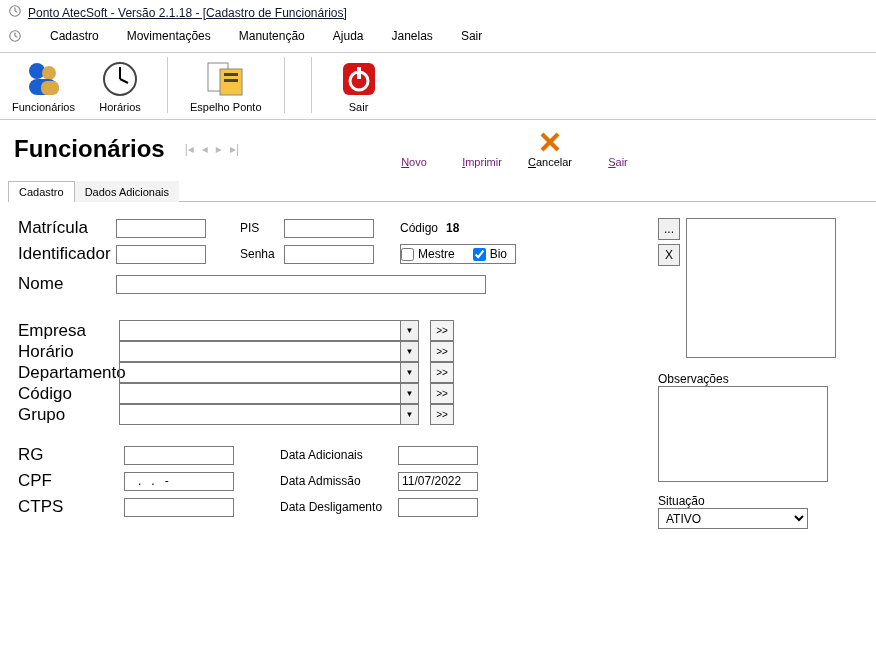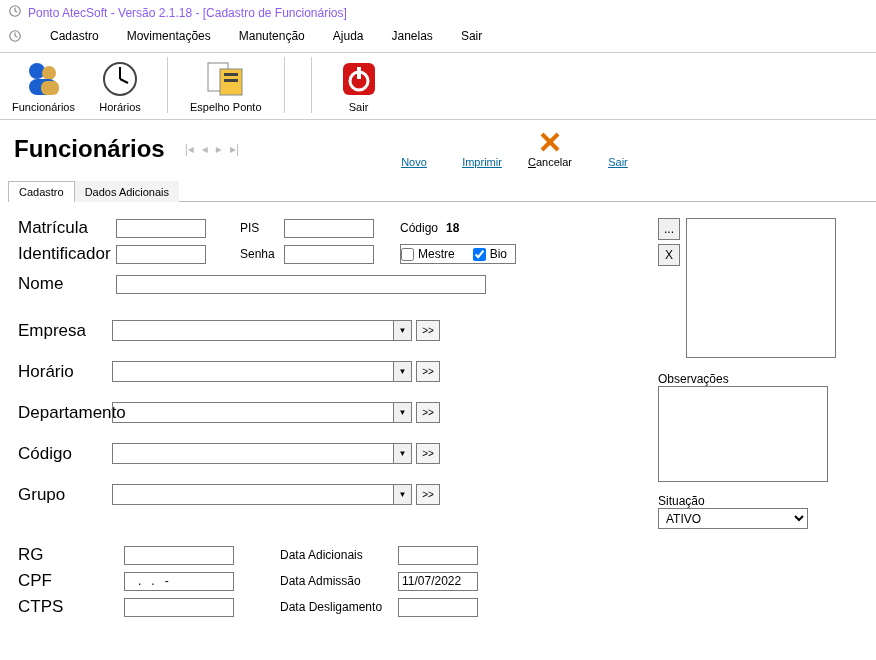--- a/index.html
+++ b/index.html
@@ -1,52 +1,52 @@
 <!DOCTYPE html>
 <html><head>
 <meta charset="utf-8">
 <style>
   * { box-sizing: border-box; margin: 0; padding: 0; font-family: "Segoe UI", Tahoma, sans-serif; font-size: 12px; }
   body { background: #fff; color: #000; width: 876px; height: 660px; overflow: hidden; }
   .titlebar { display: flex; align-items: center; padding: 4px 8px; gap: 6px; }
   .titlebar .icon svg { width: 14px; height: 14px; }
-  .titlebar-text { color: #8b5cf6; }
+  .titlebar-text { color: #0f172a; text-decoration: underline; }
   .menubar { display: flex; gap: 28px; padding: 4px 28px 6px 28px; border-bottom: 1px solid #ccc; }
   .menubar .menu-left { display: flex; align-items: center; gap: 6px; }
   .menubar .menu-icon svg { width: 14px; height: 14px; }
   .menubar .menu-item { cursor: pointer; }
   .toolbar { display: flex; align-items: flex-end; padding: 4px 12px 6px 12px; border-bottom: 1px solid #ccc; gap: 18px; }
   .tool-group { display: flex; gap: 20px; }
   .tool-btn { display: flex; flex-direction: column; align-items: center; gap: 2px; cursor: pointer; min-width: 50px; }
   .tool-btn .ticon { width: 44px; height: 40px; display: flex; align-items: center; justify-content: center; }
   .tool-btn .tlabel { font-size: 11px; }
   .tool-sep { width: 1px; height: 56px; background: #ccc; margin: 0 4px; }
   .page-header { display: flex; align-items: center; gap: 20px; padding: 10px 14px 6px 14px; }
   .page-title { font-size: 24px; font-weight: 700; }
   .nav-controls { display: flex; align-items: center; gap: 8px; color: #bbb; font-size: 14px; }
   .nav-controls span { cursor: default; }
   .action-row { display: flex; align-items: center; gap: 20px; margin-left: auto; padding-right: 220px; }
   .action-btn { display: flex; flex-direction: column; align-items: center; cursor: pointer; gap: 2px; min-width: 48px; }
-  .action-btn.disabled { color: #0369a1; cursor: default; text-decoration: underline; }
+  .action-btn.disabled { color: #701a75; cursor: default; }
   .action-btn .aicon { width: 24px; height: 24px; display:flex; align-items:center; justify-content:center; }
   .action-btn .alabel { font-size: 11px; }
   .action-btn.highlight { border: 3px solid #ff0000; padding: 4px; }
   .tabs { display: flex; margin: 6px 0 0 8px; border-bottom: 1px solid #bbb; position: relative; }
   .tab { padding: 4px 10px; border: 1px solid #bbb; border-bottom: none; background: #fff; cursor: pointer; font-size: 11px; position: relative; top: 1px; }
   .tab:not(.active) { background: #f3f3f3; border-top-color: transparent; border-left: none; border-right: none; }
   .tab.active { background: #fff; }
   .form-area { display: flex; padding: 16px 18px; gap: 20px; }
   .left-col { flex: 1; }
   .right-col { width: 200px; }
   .row { display: flex; align-items: center; margin-bottom: 6px; gap: 8px; }
   .label { width: 90px; font-size: 17px; }
   .label2 { width: 110px; font-size: 12px; }
   input[type=text], select, textarea { border: 1px solid #7a7a7a; font-size: 12px; padding: 1px 3px; height: 19px; background: #fff; }
   .yellow { background: #ffffcc; }
-  .combo-row { display:flex; align-items:center; gap:4px; margin-bottom:20px; }
+  .combo-row { display:flex; align-items:center; gap:11px; margin-bottom:0; }
   .combo { width: 300px; height: 21px; border: 1px solid #7a7a7a; display:flex; align-items:center; justify-content:flex-end; }
   .combo-arrow { width: 18px; height: 19px; background: #f0f0f0; border-left: 1px solid #7a7a7a; display:flex; align-items:center; justify-content:center; font-size:8px; }
   .go-btn { width: 24px; height: 21px; border: 1px solid #7a7a7a; background: #f4f4f4; display:flex; align-items:center; justify-content:center; font-size:10px; cursor:pointer; }
   .section-gap { height: 20px; }
   .check { display: inline-flex; align-items:center; gap: 4px; margin-right: 8px; }
   .check input { width:13px; height:13px; }
   .photo-box { width: 150px; height: 140px; border: 1px solid #7a7a7a; }
   .photo-controls { display:flex; flex-direction:column; gap:4px; }
   .small-btn { width: 22px; height: 22px; border: 1px solid #7a7a7a; background: #f0f0f0; cursor:pointer; display:flex; align-items:center; justify-content:center; font-size:12px; }
   .obs-box { width: 170px; height: 96px; border: 1px solid #7a7a7a; }

